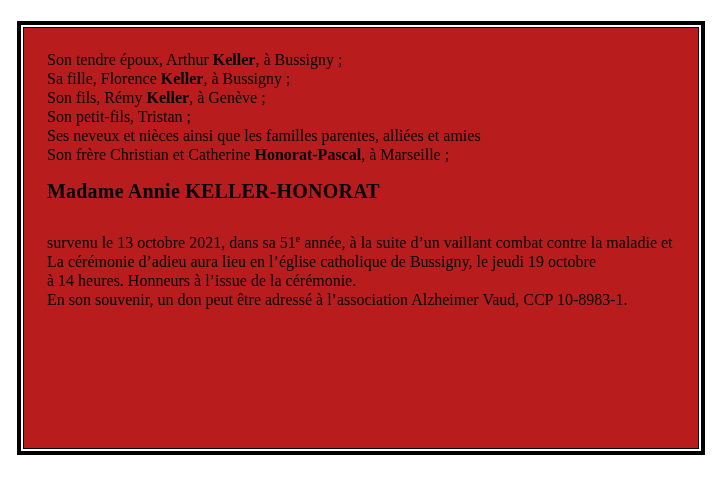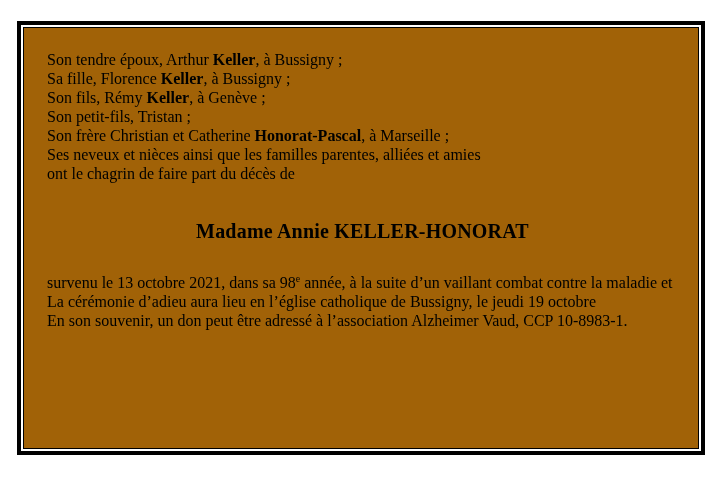--- a/index.html
+++ b/index.html
@@ -21,65 +21,65 @@
     width: 688px;
     height: 434px;
     border: 4px solid #000000;
     padding: 2px;
     background: #ffffff;
   }
   .frame-inner {
     width: 100%;
     height: 100%;
     border: 1px solid #000000;
-    background: #a16207;
+    background: #b91c1c;
   }
   .content {
     padding: 22px 20px 0 23px;
     font-size: 16px;
     line-height: 19px;
   }
   .line {
     white-space: pre-wrap;
   }
   .line b { font-weight: bold; }
   .notice-title {
     font-size: 20px;
     line-height: 24px;
     font-weight: bold;
-    text-align: center;
-    margin: 36px 0 30px 0;
+    text-align: left;
+    margin: 15px 0 30px 0;
     letter-spacing: 0.2px;
   }
   sup {
     font-size: 0.62em;
     vertical-align: super;
     line-height: 0;
   }
 </style>
 </head>
 <body>
 
 <div class="frame-outer">
   <div class="frame-inner">
     <div class="content">
 
       <div>
         <p class="line"><span>Son tendre époux, Arthur </span><b>Keller</b><span>, à Bussigny ;</span></p>
         <p class="line"><span>Sa fille, Florence </span><b>Keller</b><span>, à Bussigny ;</span></p>
         <p class="line"><span>Son fils, Rémy </span><b>Keller</b><span>, à Genève ;</span></p>
         <p class="line"><span>Son petit-fils, Tristan ;</span></p>
+        <p class="line"><span>Ses neveux et nièces ainsi que les familles parentes, alliées et amies</span></p>
         <p class="line"><span>Son frère Christian et Catherine </span><b>Honorat-Pascal</b><span>, à Marseille ;</span></p>
-        <p class="line"><span>Ses neveux et nièces ainsi que les familles parentes, alliées et amies</span></p>
-        <p class="line"><span>ont le chagrin de faire part du décès de</span></p>
       </div>
 
       <h1 class="notice-title">Madame Annie KELLER-HONORAT</h1>
 
       <div>
-        <p class="line"><span>survenu le 13 octobre 2021, dans sa 98</span><sup>e</sup><span> année, à la suite d’un vaillant combat contre la maladie et</span></p>
+        <p class="line"><span>survenu le 13 octobre 2021, dans sa 51</span><sup>e</sup><span> année, à la suite d’un vaillant combat contre la maladie et</span></p>
         <p class="line"><span>La cérémonie d’adieu aura lieu en l’église catholique de Bussigny, le jeudi 19 octobre</span></p>
+        <p class="line"><span>à 14 heures. Honneurs à l’issue de la cérémonie.</span></p>
         <p class="line"><span>En son souvenir, un don peut être adressé à l’association Alzheimer Vaud, CCP 10-8983-1.</span></p>
       </div>
 
     </div>
   </div>
 </div>
 
 </body></html>

